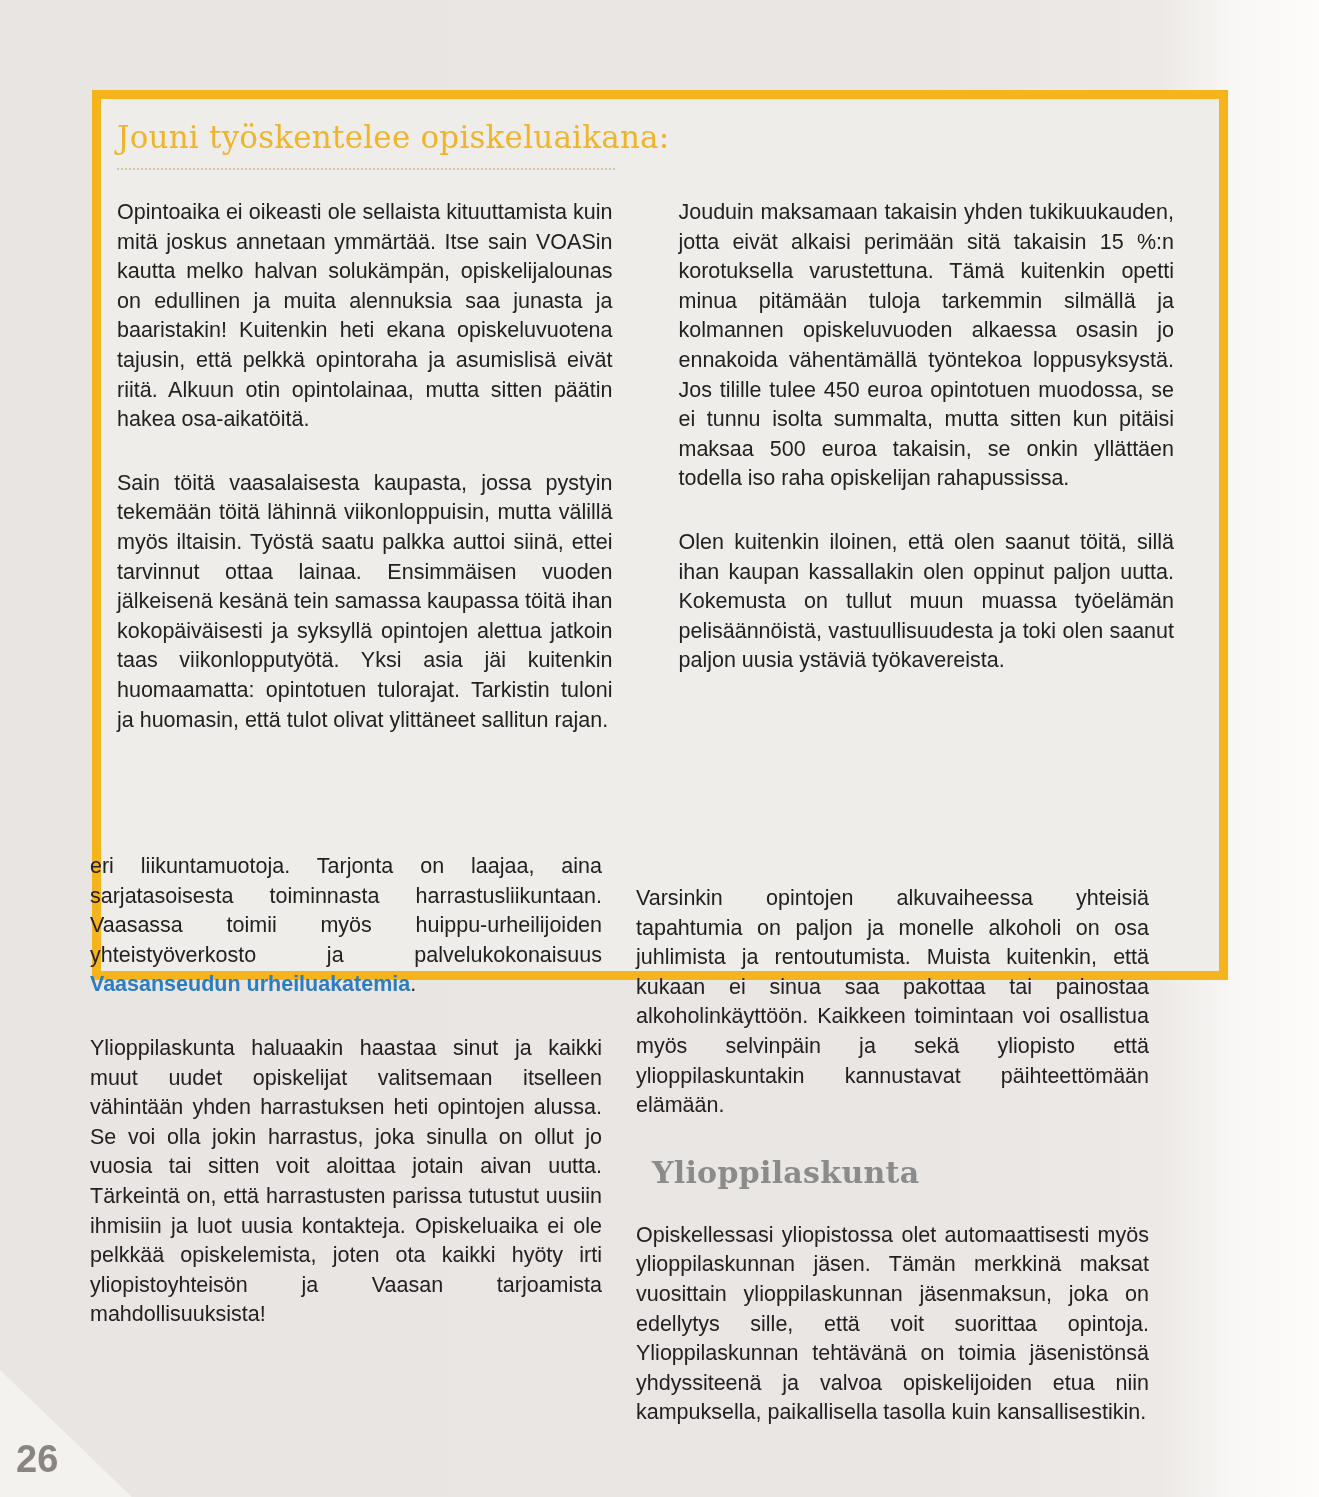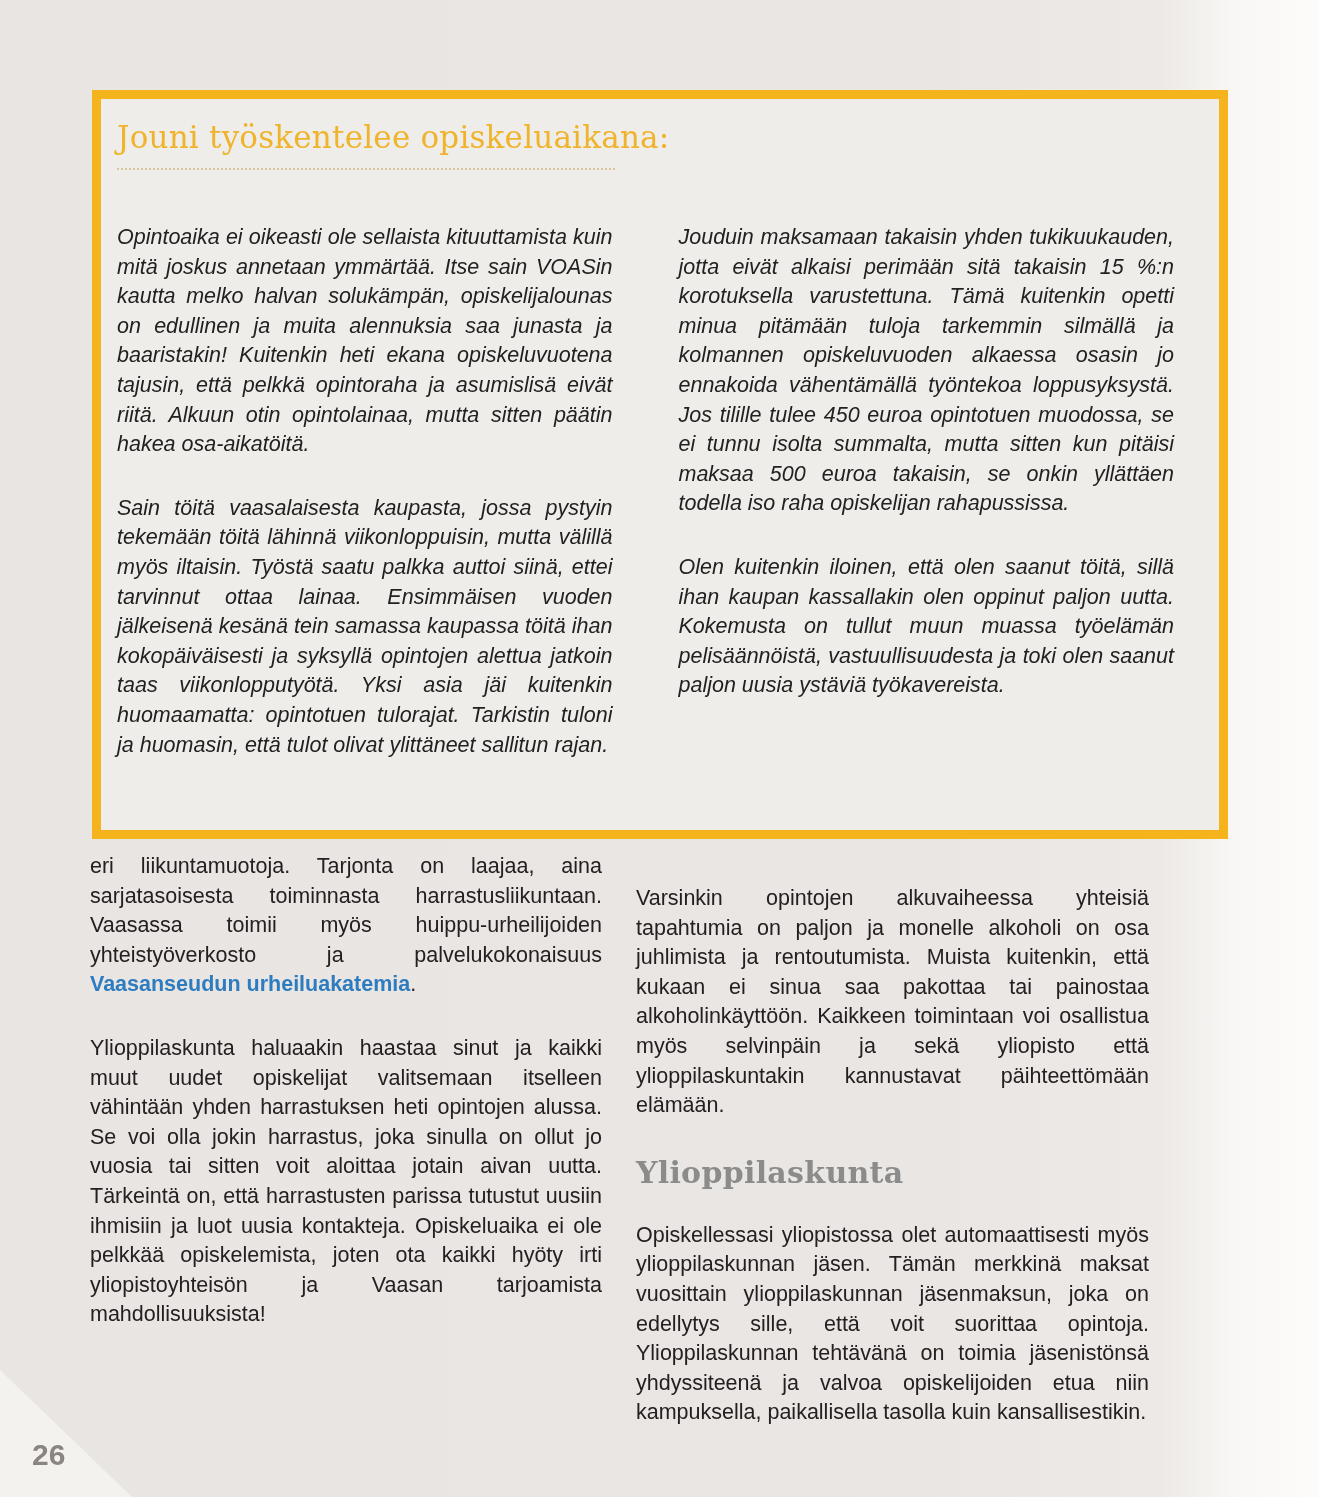--- a/index.html
+++ b/index.html
@@ -14,21 +14,21 @@
     background: linear-gradient(to right, #e8e5e2 0%, #e9e6e3 70%, #ece9e6 88%, #f9f7f5 93.5%, #fdfcfb 100%);
     font-family: "Liberation Sans", sans-serif;
   }
 
   
   .feature-box {
     position: absolute;
     left: 92px;
     top: 90px;
     width: 1136px;
-    height: 749px;
+    height: 890px;
     box-sizing: border-box;
     border: 9px solid #f5b31c;
     background: #efedea;
     padding: 20px 45px 0 16px;
     overflow: hidden;
   }
   .box-title {
     margin: 0;
     font-family: "DejaVu Serif", serif;
     font-weight: 400;
@@ -36,22 +36,21 @@
     letter-spacing: 0.2px;
     color: #efb42c;
     width: 498px;
     white-space: nowrap;
     padding-bottom: 13px;
     border-bottom: 2px dotted #d8c59b;
   }
   .box-columns {
     display: flex;
     gap: 66px;
-    margin-top: 53px;
-    font-style: italic;
+    margin-top: 28px;
   }
   .box-col { flex: 1; min-width: 0; }
 
   
   .bodytext p {
     margin: 0 0 34px 0;
     font-size: 21.5px;
     line-height: 29.6px;
     color: #242021;
     text-align: justify;
@@ -80,38 +79,38 @@
     cursor: pointer;
     margin-top: 32px;
   }
 
   .section-heading {
     font-family: "DejaVu Serif", serif;
     font-weight: 700;
     font-size: 30px;
     letter-spacing: 0.3px;
     color: #8b8b8b;
-    margin: 25px 0 31px 0;
+    margin: 25px 0 31px 16px;
   }
 
   
   .corner-triangle {
     position: absolute;
     left: 0;
     top: 1370px;
     width: 132px;
     height: 127px;
     background: #f4f2ef;
     clip-path: polygon(0 0, 100% 100%, 0 100%);
   }
   .page-number {
     position: absolute;
-    left: 32px;
+    left: 16px;
     top: 1438px;
-    font-size: 30px;
+    font-size: 38px;
     font-weight: bold;
     color: #8a8583;
   }
 </style>
 </head>
 <body>
 
 <section class="feature-box">
   <h2 class="box-title">Jouni työskentelee opiskeluaikana:</h2>
   <div class="box-columns bodytext">

